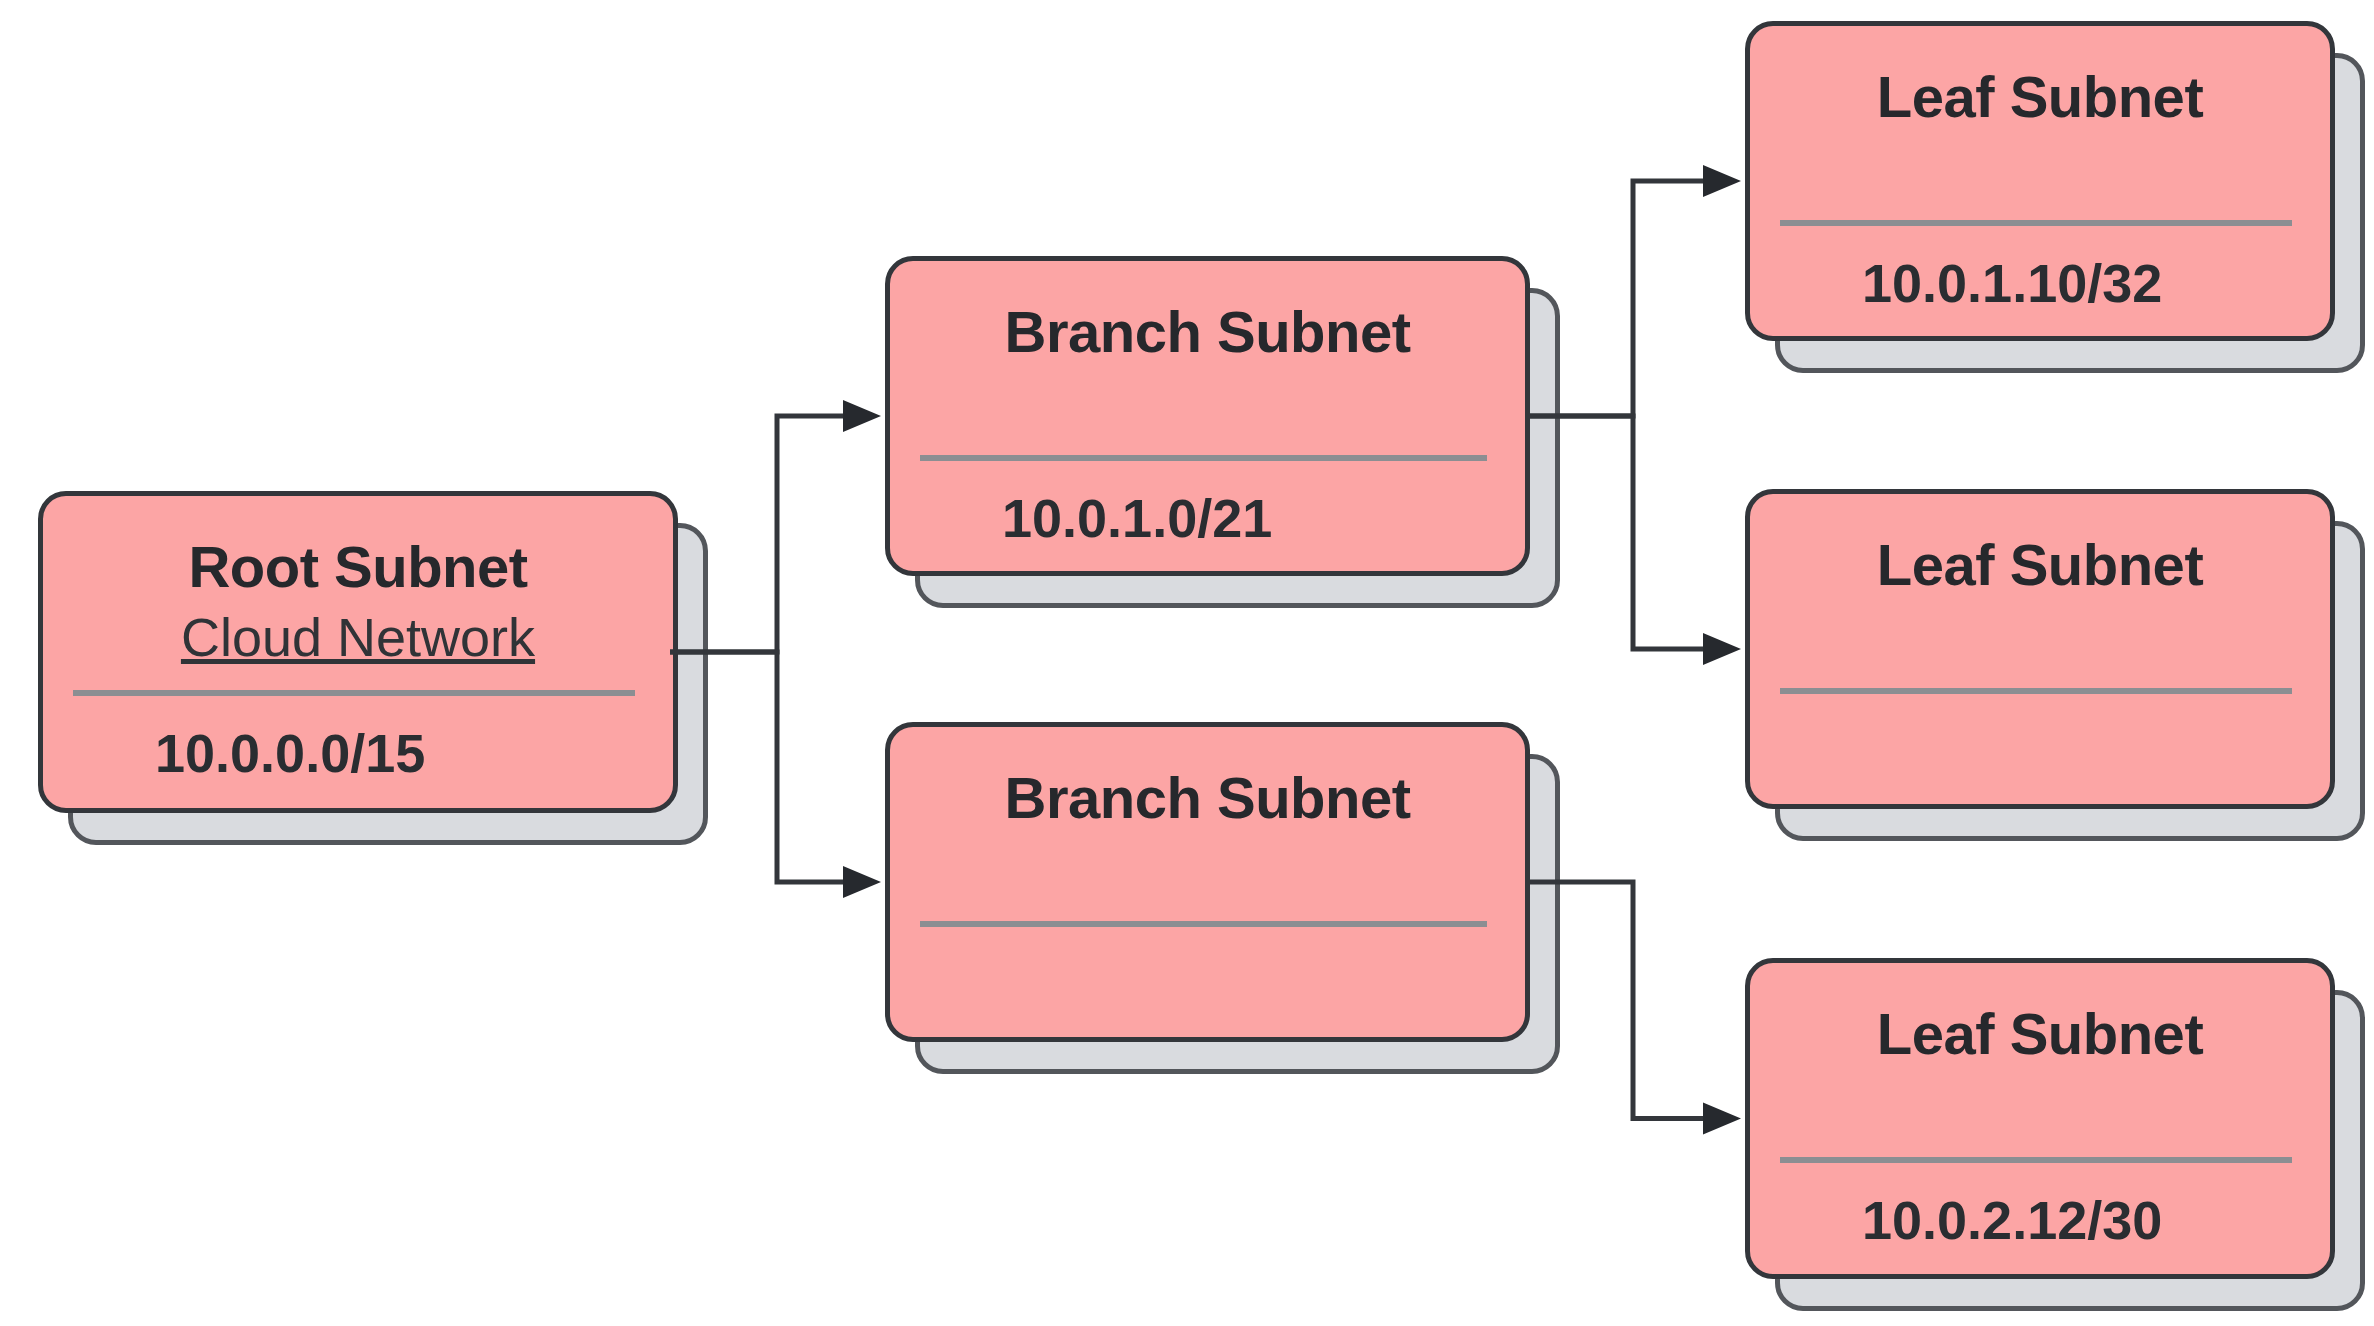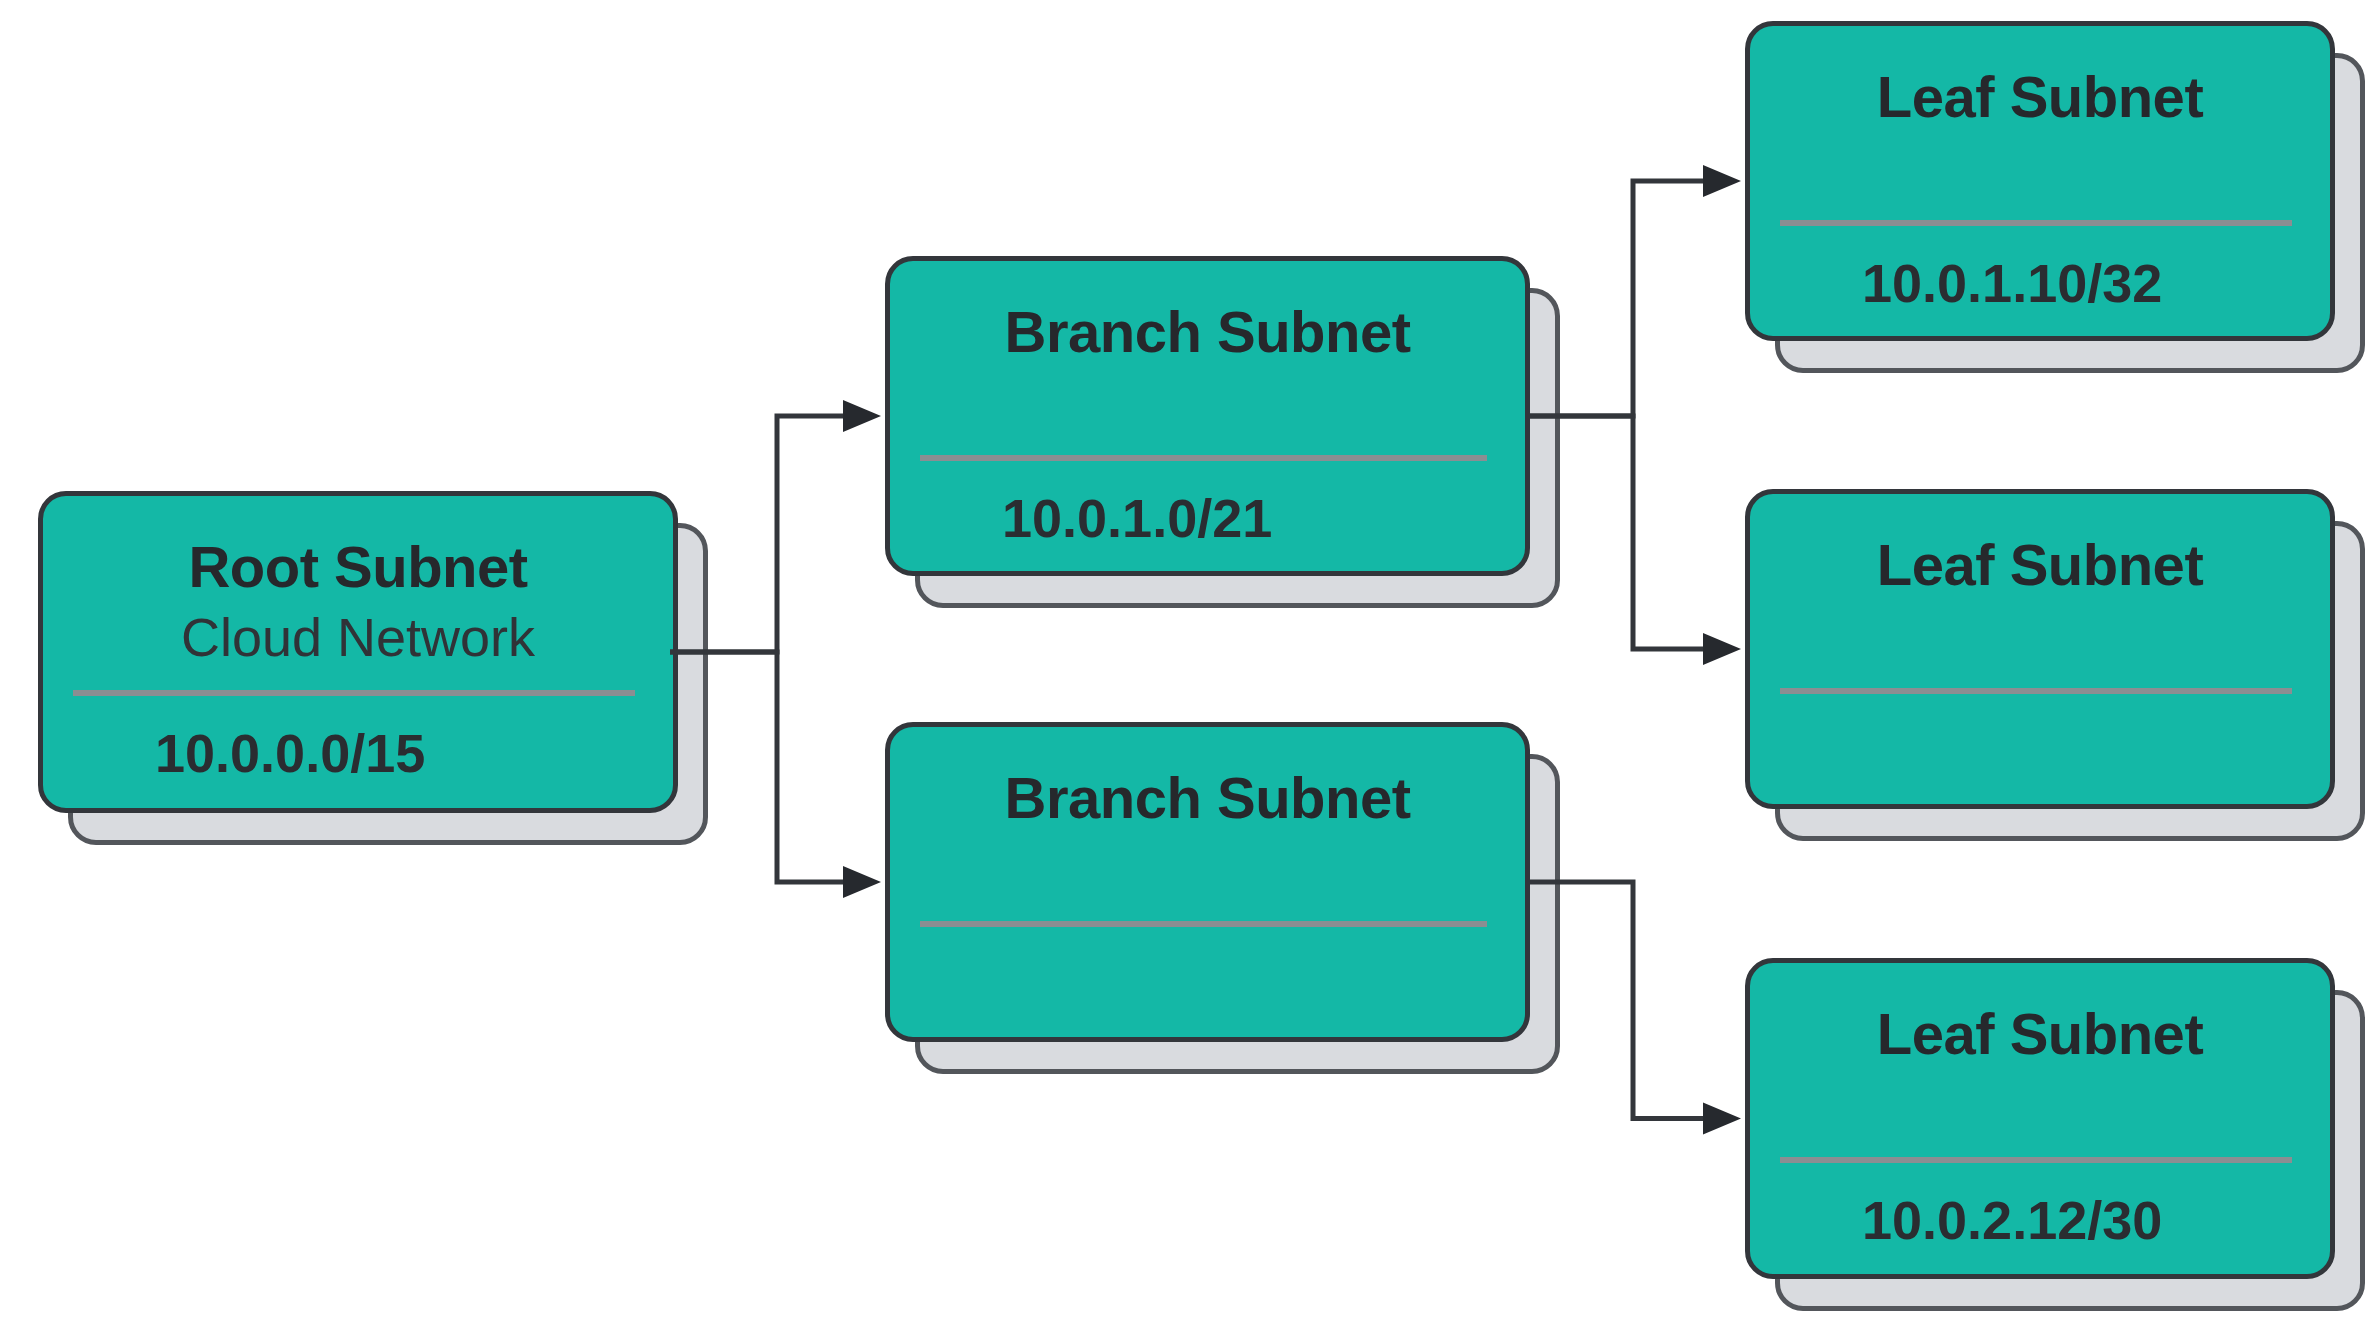--- a/index.html
+++ b/index.html
@@ -30,21 +30,21 @@
     border: 5px solid #53565b;
     border-radius: 28px;
     box-sizing: border-box;
   }
   .node .front-card {
     position: absolute;
     left: 0;
     top: 0;
     width: 100%;
     height: 100%;
-    background: #14b8a6;
+    background: #fca5a5;
     border: 5px solid #33363b;
     border-radius: 28px;
     box-sizing: border-box;
   }
   .card-title {
     position: absolute;
     left: 0;
     right: 0;
     top: 38px;
     text-align: center;
@@ -59,20 +59,21 @@
     position: absolute;
     left: 0;
     right: 0;
     top: 110px;
     text-align: center;
     font-size: 54px;
     font-weight: normal;
     color: #303337;
     line-height: 1.15;
     white-space: nowrap;
+    text-decoration: underline;
   }
   .card-divider {
     position: absolute;
     left: 30px;
     right: 38px;
     top: 194px;
     height: 6px;
     background: #8b8e92;
   }
   .card-cidr {

